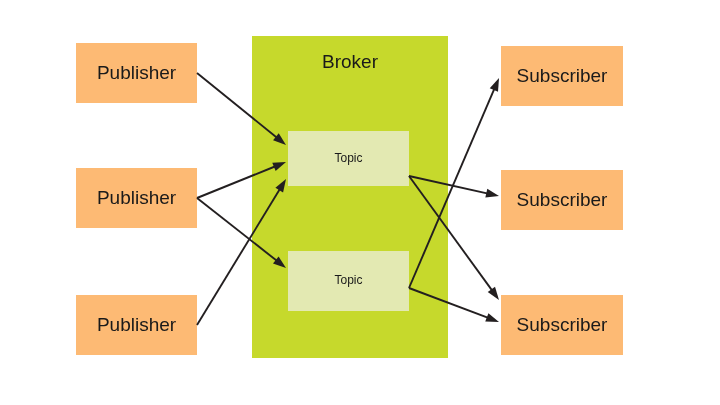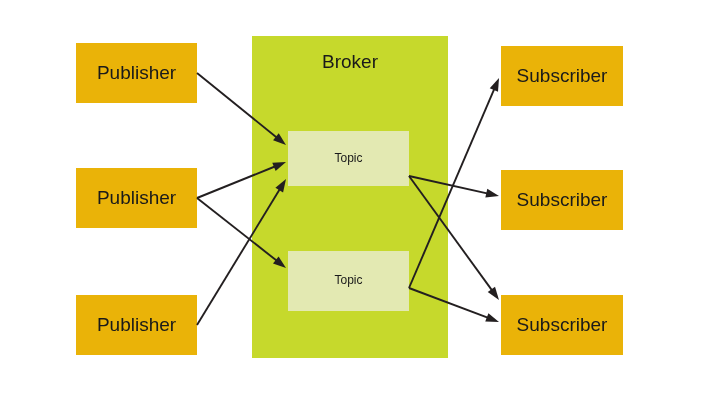--- a/index.html
+++ b/index.html
@@ -19,21 +19,21 @@
     position: absolute;
     box-sizing: border-box;
     display: flex;
     align-items: center;
     justify-content: center;
     text-align: center;
     color: #1a1a1a;
     line-height: 1.1;
   }
   .publisher, .subscriber {
-    background: #eab308;
+    background: #fdba74;
     font-size: 19px;
   }
   .broker {
     background: #c6d92c;
     align-items: flex-start;
     justify-content: center;
     padding-top: 16px;
     font-size: 19px;
   }
   .topic {

